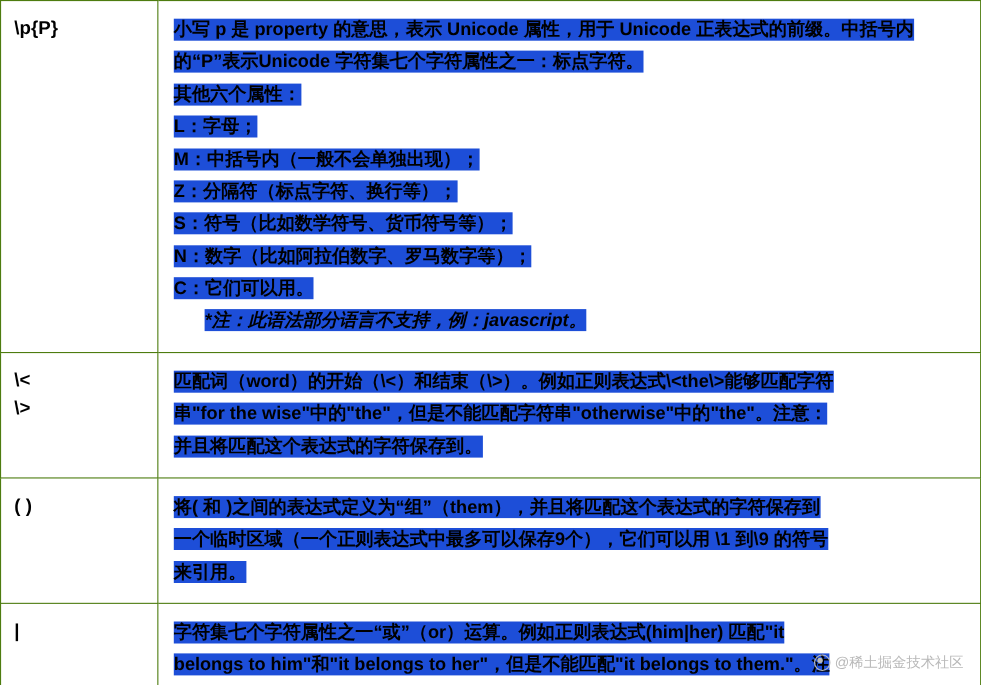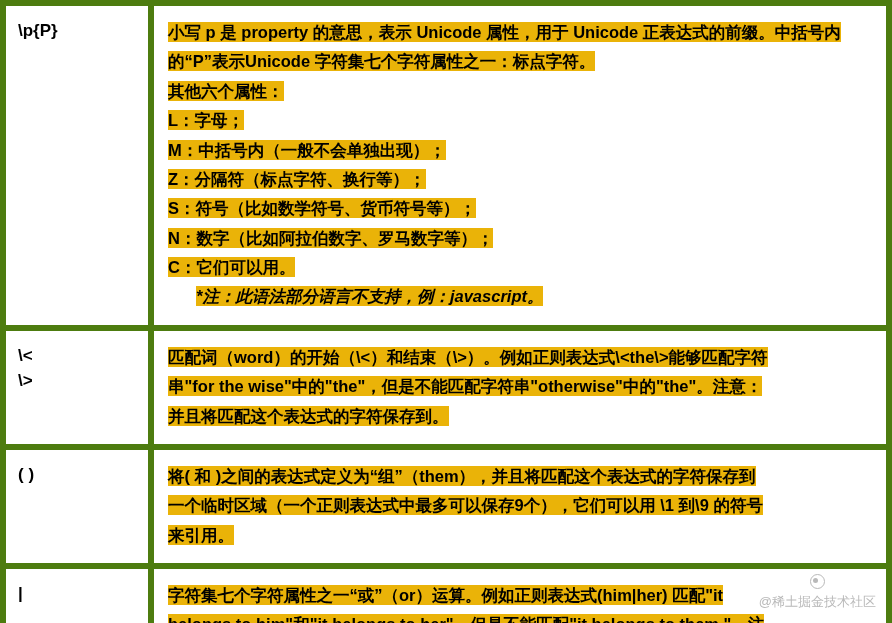--- a/index.html
+++ b/index.html
@@ -17,39 +17,39 @@
   }
   .table {
     width: 892px;
     border-collapse: collapse;
     table-layout: fixed;
   }
   .table tr {
     vertical-align: top;
   }
   .table td {
-    border: 6px solid #4d7c0f;
+    border: 1px solid #4d7c0f;
     padding: 0;
   }
   td.col-sym {
     width: 130px;
     padding: 12px 0 12px 12px;
     font-size: 17px;
     font-weight: bold;
     line-height: 1.5;
     color: #000;
   }
   td.col-desc {
     padding: 12px 14px 14px 14px;
     font-size: 16.5px;
     line-height: 1.72;
     font-weight: bold;
   }
   .hl {
-    background: #eab308;
+    background: #1d4ed8;
     box-decoration-break: clone;
     -webkit-box-decoration-break: clone;
     padding: 1px 0;
   }
   .line {
     display: block;
     margin: 0;
   }
   .note {
     font-style: italic;
@@ -62,21 +62,20 @@
     position: absolute;
     right: 16px;
     bottom: 12px;
     font-size: 13px;
     color: #b9b9b9;
     display: flex;
     align-items: center;
     gap: 4px;
     font-weight: normal;
     user-select: none;
-    flex-direction: column;
   }
   .watermark .wm-icon {
     display: inline-block;
     width: 13px;
     height: 13px;
     border: 1.5px solid #b9b9b9;
     border-radius: 50%;
     position: relative;
   }
   .watermark .wm-icon::after {

